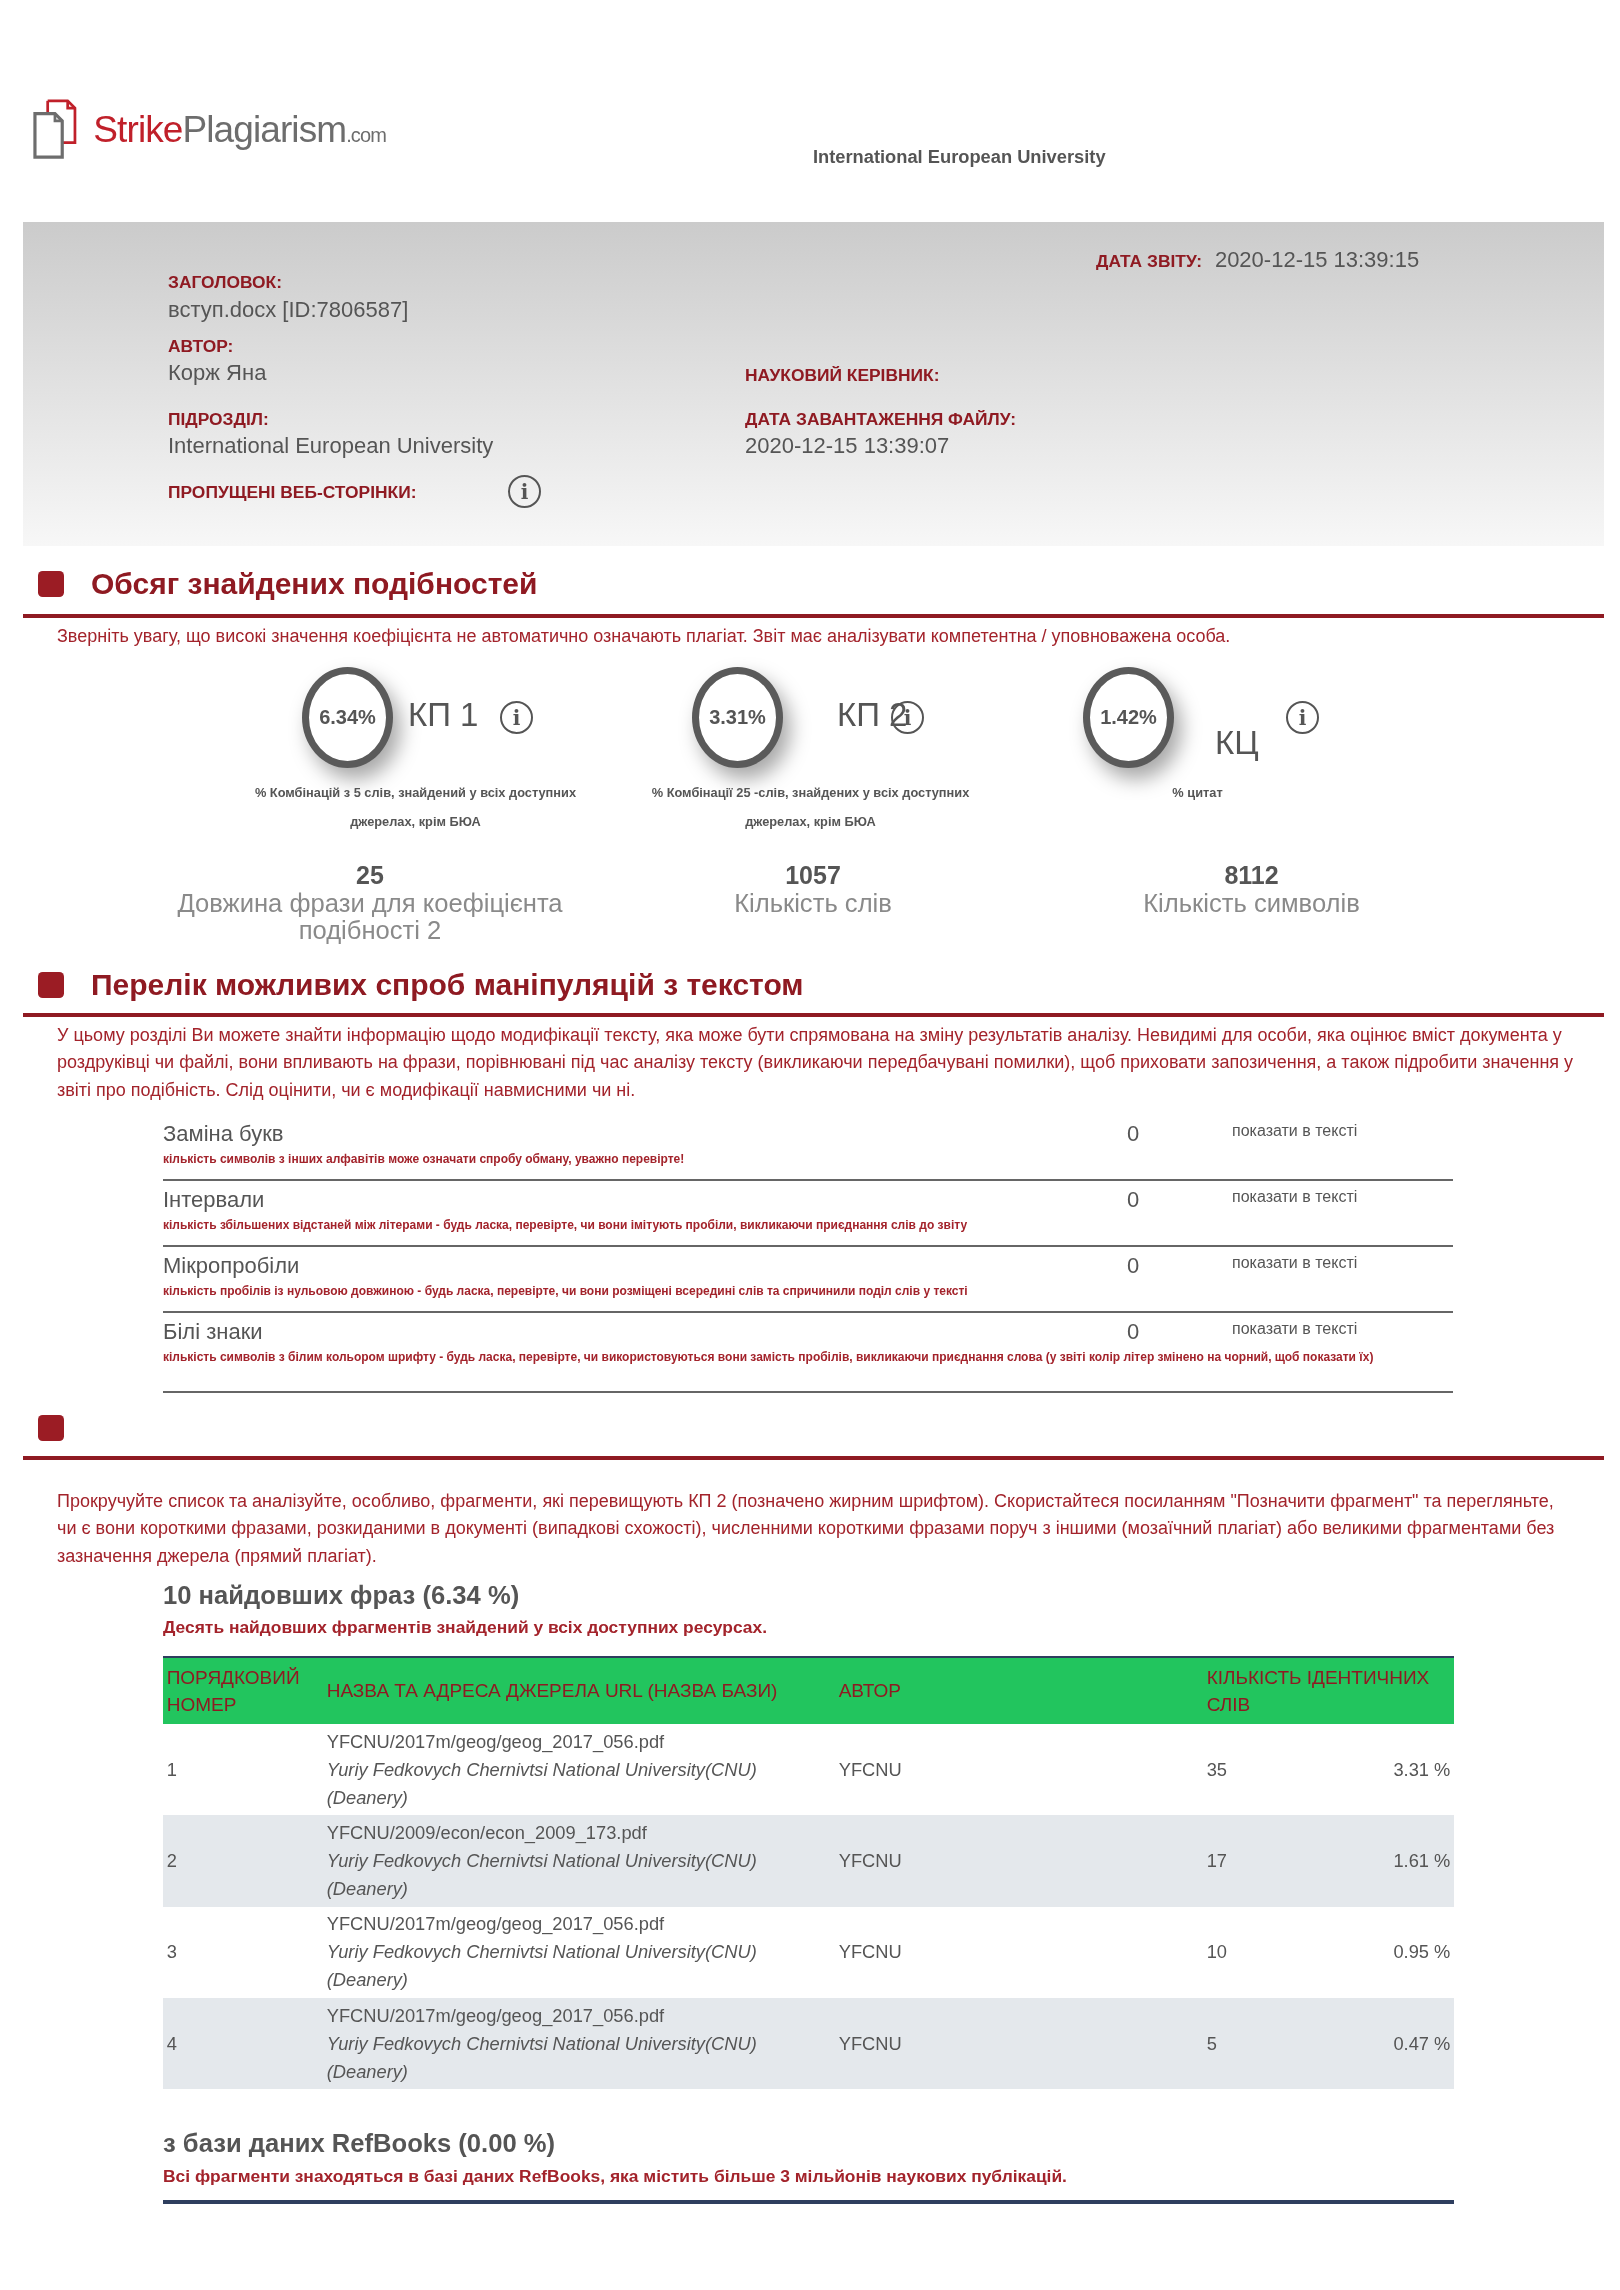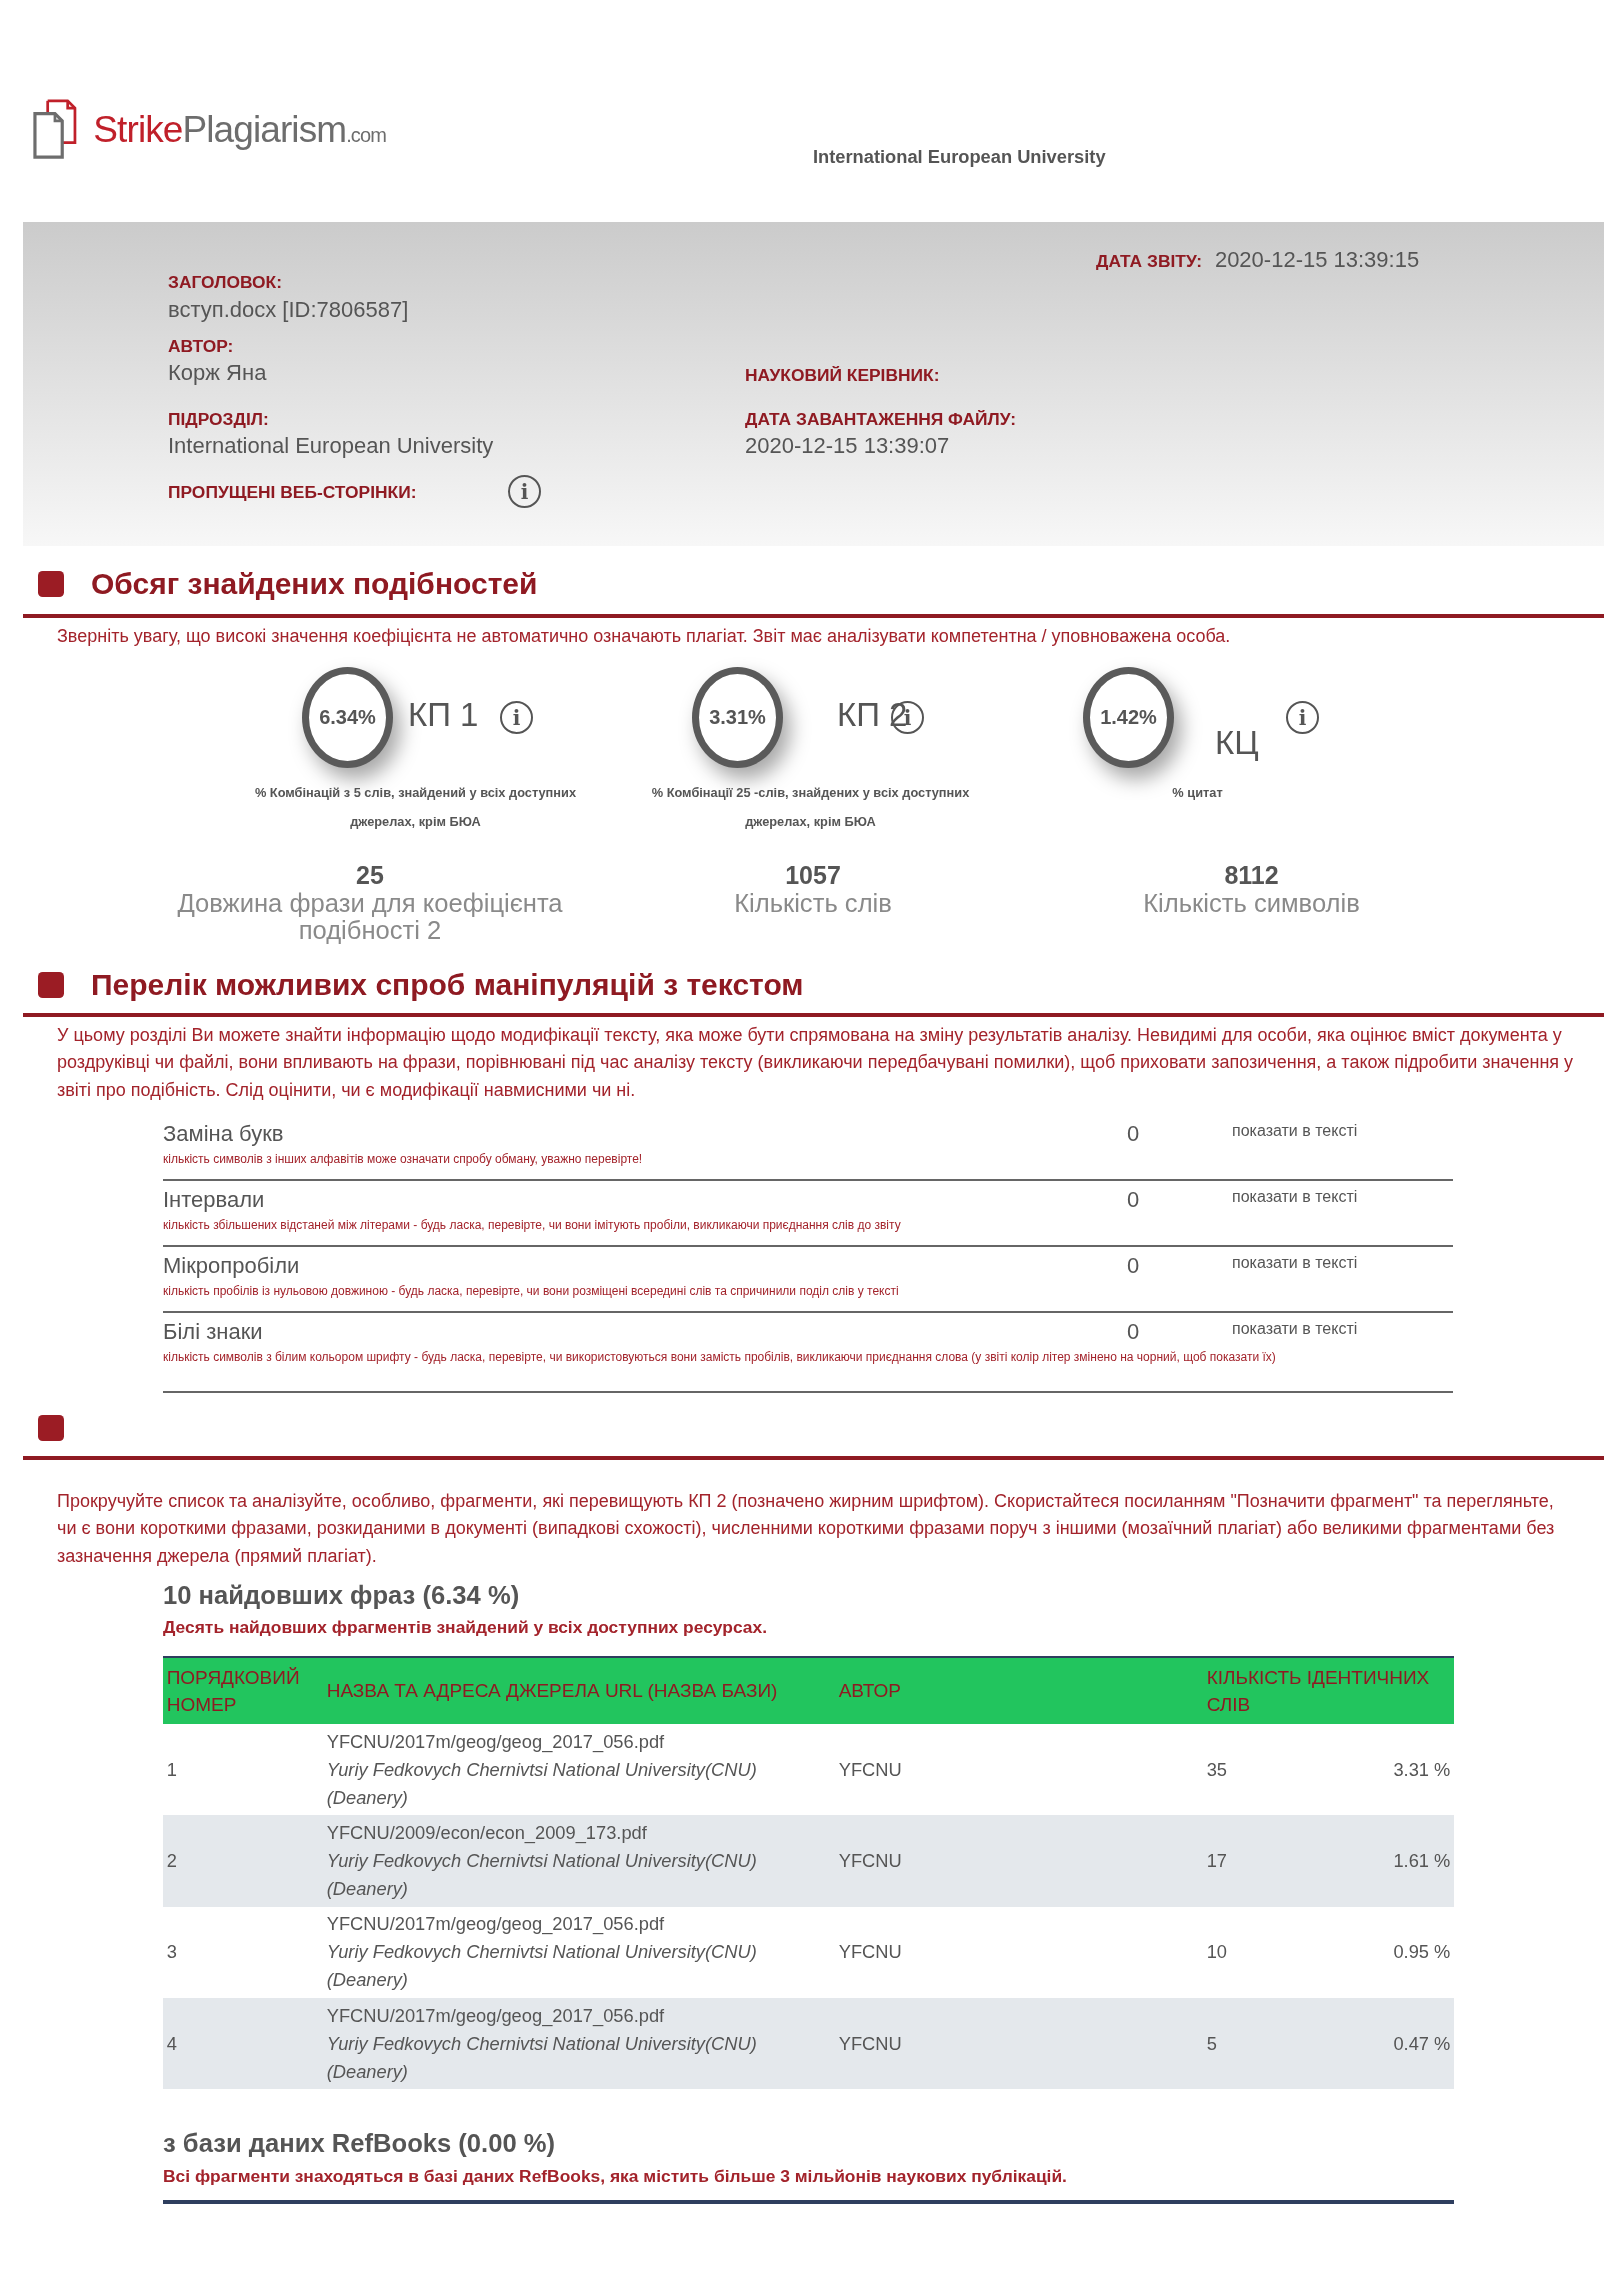--- a/index.html
+++ b/index.html
@@ -45,21 +45,21 @@
   .gauge-desc { font-size: 12.8px; font-weight: 700; color: #555; text-align: center; line-height: 29px; }
 
   .stat { text-align: center; }
   .stat-num { font-size: 25px; font-weight: 700; color: #555; }
   .stat-lbl { font-size: 25.6px; color: #8a8a8a; line-height: 27.4px; }
 
   
   .manip { left: 163px; width: 1290px; }
   .manip-row { position: relative; height: 66px; border-bottom: 2.7px solid #666; }
   .manip-name { position: absolute; left: 0; top: 5.5px; font-size: 22px; color: #555; }
-  .manip-desc { position: absolute; left: 0; top: 38px; width: 1279px; font-size: 12px; font-weight: 400; color: #a3232b; line-height: 13.7px; }
+  .manip-desc { position: absolute; left: 0; top: 38px; width: 1279px; font-size: 12px; font-weight: 700; color: #a3232b; line-height: 13.7px; }
   .manip-count { position: absolute; left: 964px; top: 5.5px; font-size: 22px; color: #555; }
   .manip-link { position: absolute; left: 1069px; top: 7.3px; font-size: 16px; color: #555; }
 
   
   .src-title { font-size: 25.6px; font-weight: 700; color: #555; }
   .src-sub { font-size: 17.4px; font-weight: 700; color: #a3232b; }
   table.src { border-collapse: collapse; width: 1291px; }
   table.src thead tr { background: #22c55e; border-top: 2.7px solid #2e3e5e; }
   table.src th { text-align: left; font-weight: 400; font-size: 19px; color: #8f1a22; padding: 5.5px 3.7px; line-height: 27.4px; vertical-align: middle; }
   table.src td { font-size: 18.3px; color: #555; padding: 3.7px 3.7px; line-height: 28px; vertical-align: middle; }

